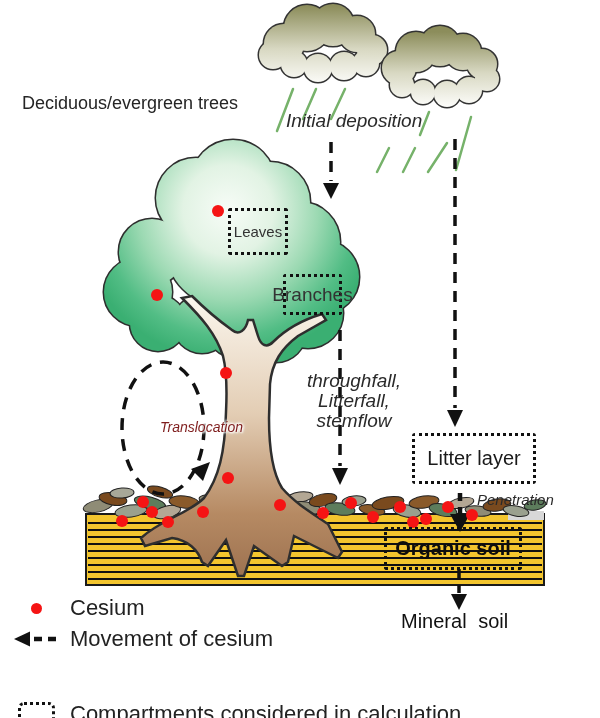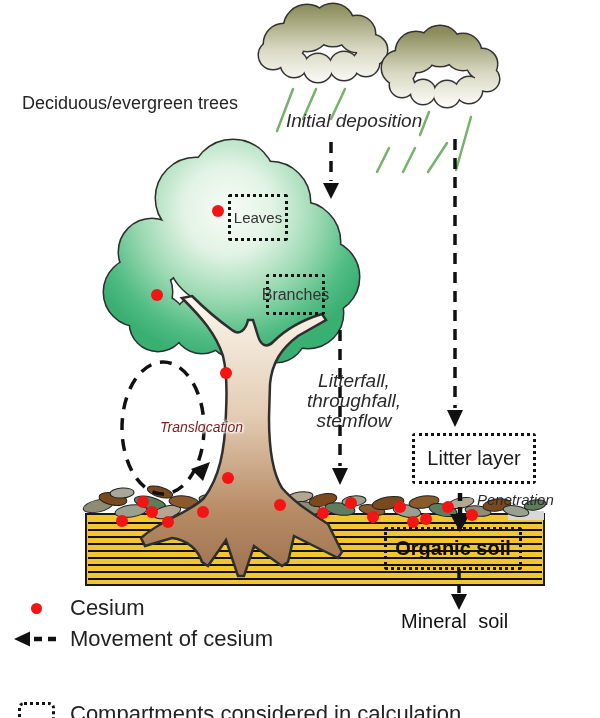--- a/index.html
+++ b/index.html
@@ -10,22 +10,22 @@
   .tree-type{left:22px;top:93px;font-size:18px;color:#252525;}
   .init-dep{left:286px;top:110px;font-size:19px;font-style:italic;color:#2a2a2a;}
   .translocation{left:160px;top:419px;font-size:14px;font-style:italic;color:#7f1d1d;
     text-shadow:0 0 3px #fff,0 0 3px #fff,0 0 5px #fff,1px 1px 2px #fff,-1px -1px 2px #fff;}
   .litterfall{left:295px;top:371px;width:118px;text-align:center;font-size:19px;
     font-style:italic;line-height:20px;color:#2a2a2a;white-space:normal;}
   .penetration{left:477px;top:491px;font-size:15px;font-style:italic;color:#2a2a2a;}
   .mineral{left:401px;top:610px;font-size:20px;color:#111;word-spacing:6px;}
   .box{position:absolute;border:3px dotted #111;border-radius:3px;display:flex;
        align-items:center;justify-content:center;box-sizing:border-box;}
-  .leaves-box{left:228px;top:194px;width:60px;height:47px;font-size:15px;color:#333;}
-  .branches-box{left:266px;top:274px;width:59px;height:41px;font-size:16px;color:#333;}
+  .leaves-box{left:228px;top:208px;width:60px;height:47px;font-size:15px;color:#333;}
+  .branches-box{left:283px;top:274px;width:59px;height:41px;font-size:19px;color:#333;}
   .litter-box{left:412px;top:433px;width:124px;height:51px;background:#fff;font-size:20px;color:#1a1a1a;}
   .organic-box{left:384px;top:527px;width:138px;height:43px;border-width:3.5px;
                font-size:20px;font-weight:bold;color:#0d0d0d;}
   .legend-row{position:absolute;left:10px;display:flex;align-items:center;height:28px;}
   .legend-row .ic{width:52px;display:flex;align-items:center;justify-content:center;flex:0 0 52px;}
   .legend-row .tx{margin-left:8px;font-size:22px;color:#222;}
   .row-cesium{top:594px;}
   .row-movement{top:625px;}
   .row-compartment{top:656px;margin-top:44px;}
   .dot-ic{width:11px;height:11px;border-radius:50%;background:#f51414;}
@@ -234,22 +234,22 @@
 <div class="box leaves-box">
   <span>Leaves</span>
 </div>
 <div class="box branches-box">
   <span>Branches</span>
 </div>
 
 <div class="lbl translocation">Translocation</div>
 
 <div class="lbl litterfall">
+  <div>throughfall,</div>
   <div>Litterfall,</div>
-  <div>throughfall,</div>
   <div>stemflow</div>
 </div>
 
 <div class="box litter-box">
   <span>Litter layer</span>
 </div>
 
 <div class="lbl penetration">Penetration</div>
 
 <div class="box organic-box">

